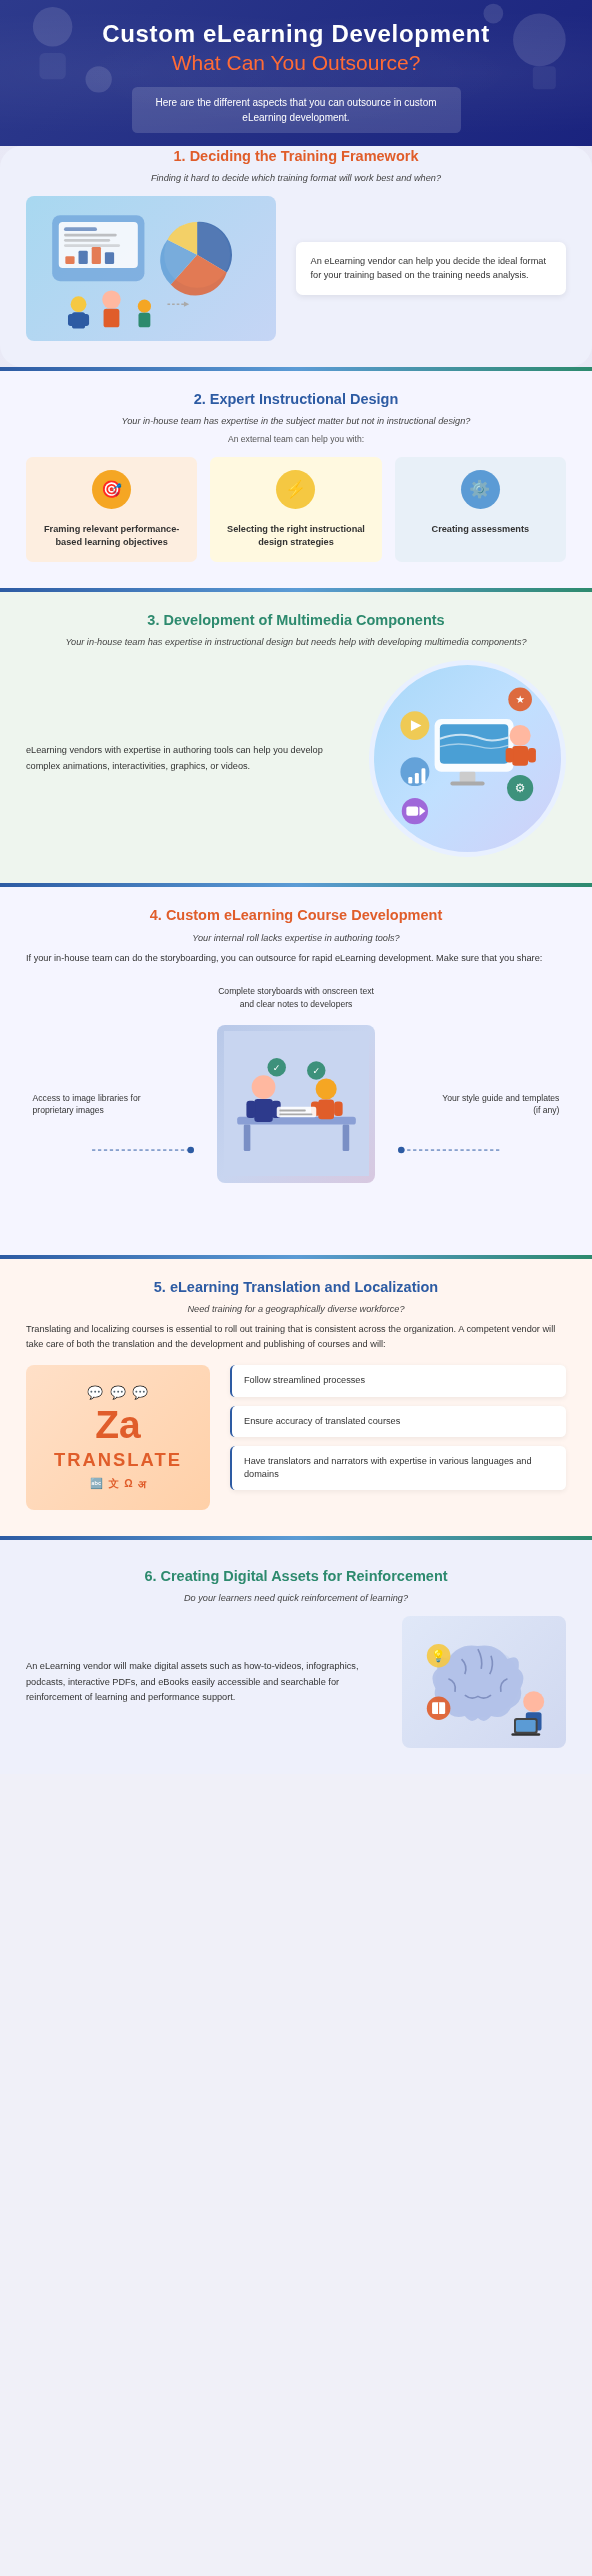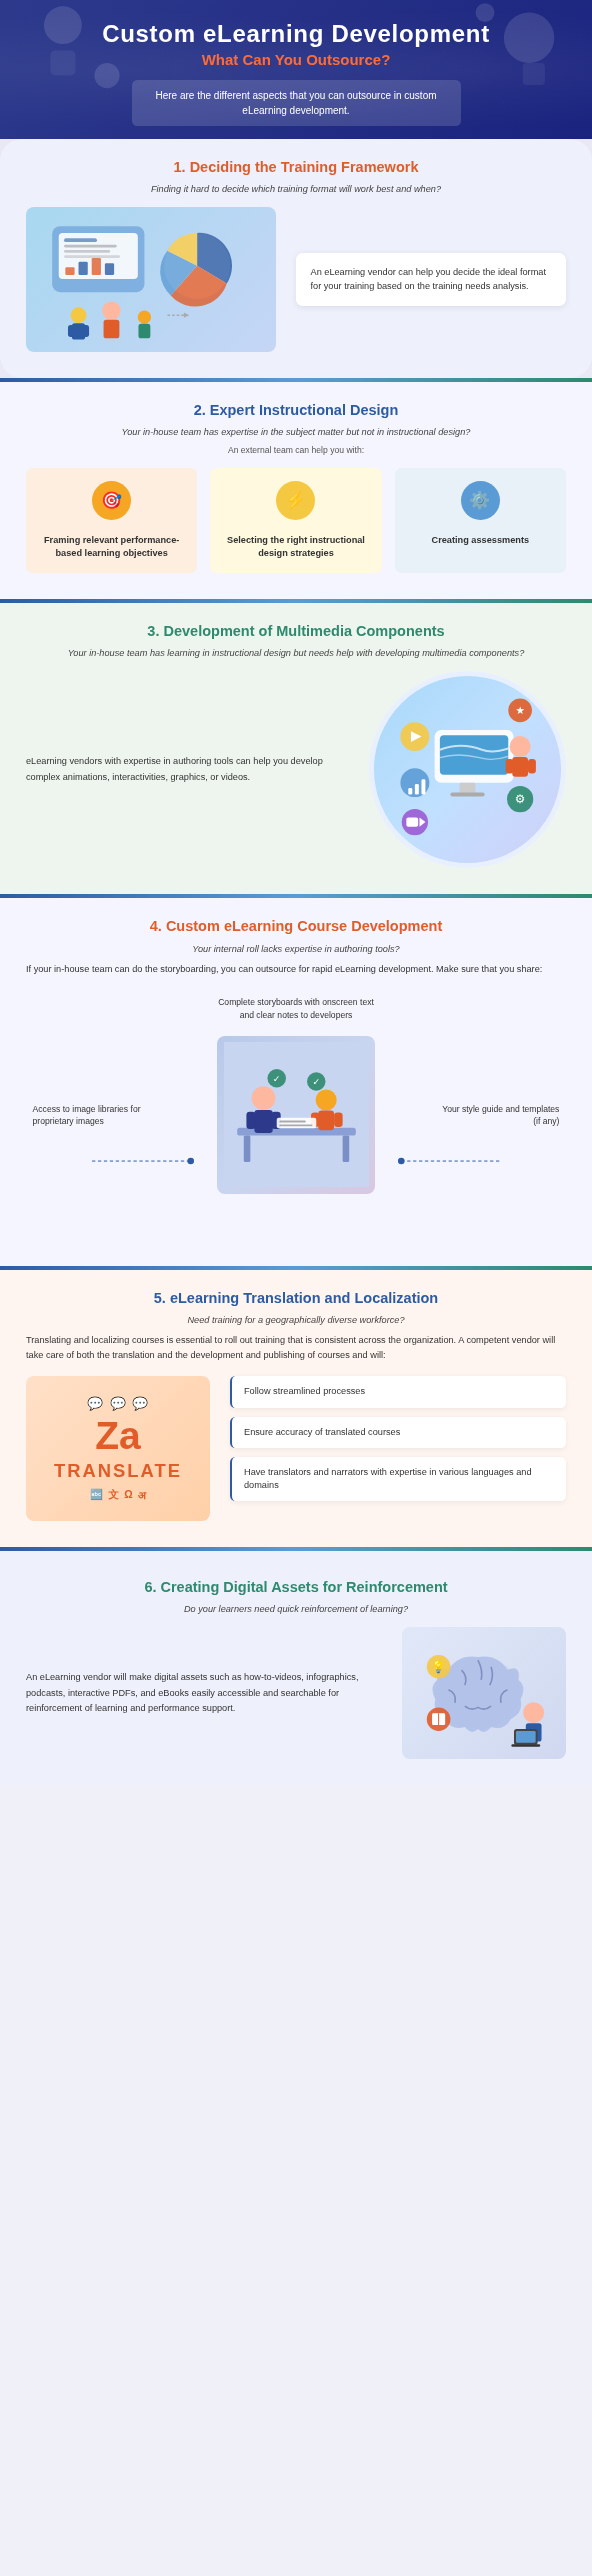--- a/index.html
+++ b/index.html
@@ -33,22 +33,22 @@
     }
     .header-title-main {
       font-size: 24px;
       font-weight: 800;
       color: #fff;
       letter-spacing: 0.7px;
       position: relative;
       z-index: 1;
     }
     .header-title-sub {
-      font-size: 15px;
-      font-weight: 700;
+      font-size: 21px;
+      font-weight: 400;
       color: #ff6b35;
       position: relative;
       z-index: 1;
       margin-top: 2.6px;
     }
     .header-tagline {
       background: rgba(255,255,255,0.15);
       border-radius: 5.3px;
       padding: 8px 20px;
       color: #fff;
@@ -70,21 +70,21 @@
     .section-title {
       text-align: center;
       font-size: 14.5px;
       font-weight: 700;
       margin-bottom: 9.2px;
     }
 
     
     .section-1 {
       background: #eef0fb;
-      padding: 20px 26px 26px;
+      padding: 2px 26px 26px;
       border-radius: 22px;
     }
     .section-1 .section-title { color: #e05d2a; }
     .section-1-content {
       display: flex;
       align-items: center;
       gap: 20px;
       margin-top: 13px;
     }
     .section-1-image {
@@ -479,21 +479,21 @@
       </div>
     </div>
   </div>
 
   <div class="section-divider"></div>
 
   <div class="section section-3">
     <div class="section-title" style="color:#2d8a6e;">
       <span>3.</span> <span>Development of Multimedia Components</span>
     </div>
-    <div class="sub-q">Your in-house team has learning in instructional design but needs help with developing multimedia components?</div>
+    <div class="sub-q">Your in-house team has expertise in instructional design but needs help with developing multimedia components?</div>
 
     <div class="section-3-content">
       <div class="section-3-text">eLearning vendors with expertise in authoring tools can help you develop complex animations, interactivities, graphics, or videos.</div>
 
       <div class="multimedia-circle">
         <svg width="171" height="171" viewBox="0 0 260 260">
 
           <rect x="80" y="70" width="120" height="80" rx="10" fill="#fff" opacity="0.9"></rect>
           <rect x="88" y="78" width="104" height="60" rx="6" fill="#4a9fd5"></rect>
 

